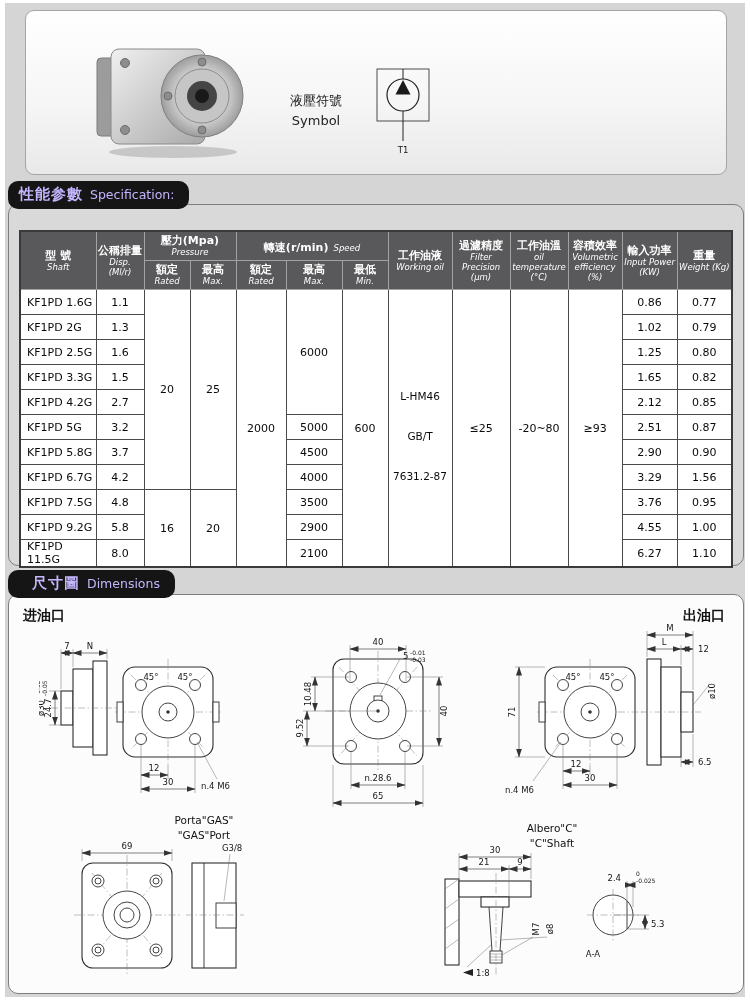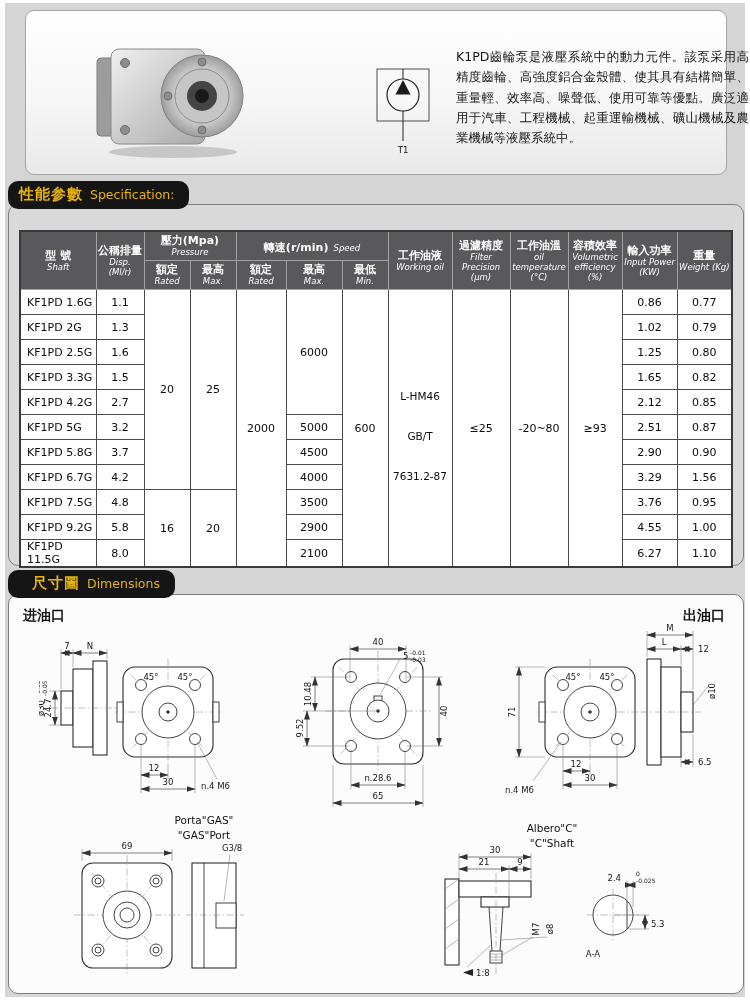--- a/index.html
+++ b/index.html
@@ -10,21 +10,21 @@
   
   .intro{position:absolute;left:25px;top:10px;width:700px;height:163px;
          background:linear-gradient(180deg,#ffffff 0%,#f6f6f6 55%,#e9e9e9 100%);
          border:1px solid #a5a5a5;border-radius:9px;}
   #photo{position:absolute;left:55px;top:25px;}
   .symbol-label{position:absolute;left:246px;top:80px;width:88px;text-align:center;font-size:13px;line-height:1.55;color:#222;}
   #symbol{position:absolute;left:344px;top:52px;}
   .desc{position:absolute;left:430px;top:36px;width:293px;font-size:12.5px;line-height:1.62;text-align:justify;color:#161616;}
 
   
-  .pill{position:absolute;background:#151515;color:#eab308;border-radius:10px;padding:3px 15px 5px 11px;white-space:nowrap;z-index:3;}
+  .pill{position:absolute;background:#151515;color:#c4b5fd;border-radius:10px;padding:3px 15px 5px 11px;white-space:nowrap;z-index:3;}
   .pill .zh{font-size:15px;font-weight:bold;letter-spacing:1px;}
   .pill .en{font-size:12.5px;margin-left:7px;}
   #spec-pill{left:8px;top:181px;}
   #dims-pill{left:8px;top:570px;padding-left:24px;}
 
   
   .spec-box{position:absolute;left:8px;top:204px;width:734px;height:360px;background:#d9d9d9;
             border:1px solid #7d7d7d;border-radius:10px;}
   .spec-box table{position:absolute;left:10px;top:25px;width:712px;border-collapse:collapse;table-layout:fixed;background:#fff;border:2px solid #3a3a3a;}
   th,td{border:1px solid #4a4a4a;text-align:center;vertical-align:middle;padding:0;}
@@ -87,33 +87,36 @@
         <circle cx="121" cy="60" r="41" fill="url(#pgB)" stroke="#808080"></circle>
         <circle cx="121" cy="60" r="27" fill="#c6c6c6" stroke="#8e8e8e"></circle>
         <circle cx="121" cy="60" r="15" fill="#454545"></circle>
         <circle cx="121" cy="60" r="7" fill="#191919"></circle>
         <circle cx="121" cy="26" r="4" fill="#8d8d8d" stroke="#6d6d6d"></circle>
         <circle cx="121" cy="94" r="4" fill="#8d8d8d" stroke="#6d6d6d"></circle>
         <circle cx="87" cy="60" r="4" fill="#8d8d8d" stroke="#6d6d6d"></circle>
       </g>
     </svg>
 
+    <div class="symbol-label">
+      <div>液壓符號</div>
+      <div>Symbol</div>
+    </div>
 
     <svg id="symbol" width="66" height="96" viewBox="0 0 66 96">
       <g>
         <rect x="7" y="6" width="52" height="52" class="nf" stroke="#3a3a3a" stroke-width="0.9"></rect>
         <circle cx="33" cy="32" r="16" class="nf" stroke="#222" stroke-width="1.2"></circle>
         <polygon points="33,17 25.5,31.5 40.5,31.5" fill="#1a1a1a"></polygon>
         <line x1="33" y1="6" x2="33" y2="16" stroke="#222" stroke-width="1"></line>
         <line x1="33" y1="48" x2="33" y2="78" stroke="#222" stroke-width="1"></line>
       </g>
       <text x="33" y="90" text-anchor="middle" font-size="10">T1</text>
     </svg>
 
-    <div class="desc">K1PD齒輪泵是液壓系統中的動力元件。該泵采用高精度齒輪、高強度鋁合金殼體、使其具有結構簡單、重量輕、效率高、噪聲低、使用可靠等優點。廣泛適用于汽車、工程機械、起重運輸機械、礦山機械及農業機械等液壓系統中。</div>
   </div>
 
   <div class="pill" id="spec-pill">
     <span class="zh">性能参數</span><span class="en">Specification:</span>
   </div>
 
   <div class="spec-box">
     <table>
       <colgroup>
         <col style="width:76px">

